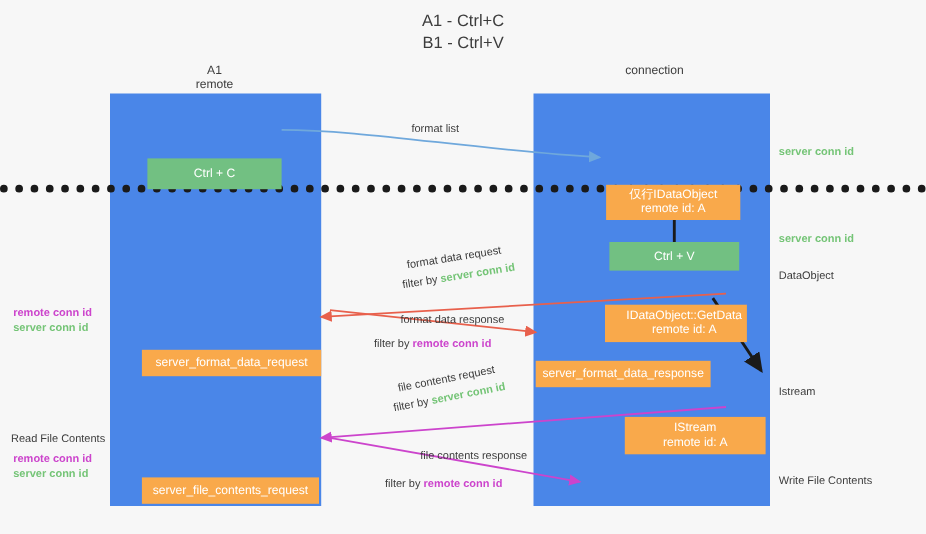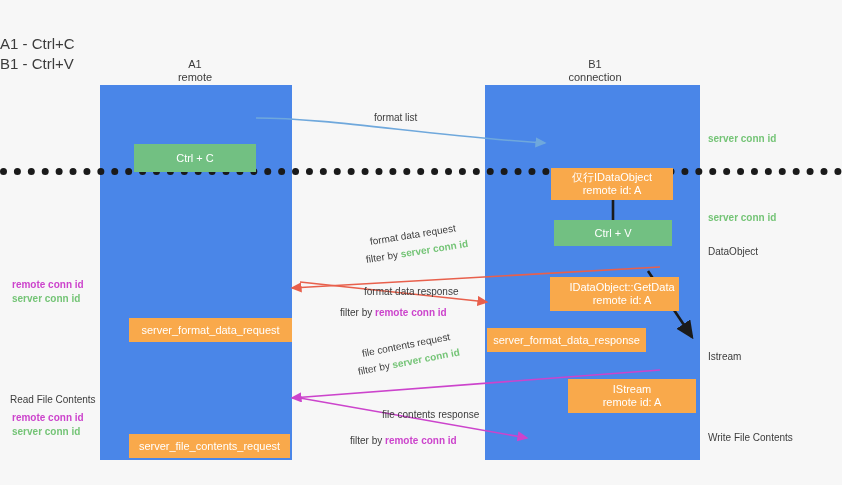--- a/index.html
+++ b/index.html
@@ -13,22 +13,22 @@
   svg#wires{position:absolute;left:0;top:0;width:842px;height:485px;pointer-events:none;}
 
   .lane{position:absolute;background:#4a86e8;}
   #lane-a{left:100px;top:85px;width:192px;height:375px;}
   #lane-b{left:485px;top:85px;width:215px;height:375px;}
 
   .lane-head{position:absolute;text-align:center;color:#3c3c3c;font-size:11px;line-height:13px;}
   #head-a{left:130px;top:58px;width:130px;}
   #head-b{left:530px;top:58px;width:130px;}
 
-  #title{position:absolute;left:0;top:10px;width:842px;
-         color:#3c3c3c;font-size:15px;line-height:20px;margin-top:24px;}
+  #title{position:absolute;left:0;top:10px;width:842px;text-align:center;
+         color:#3c3c3c;font-size:15px;line-height:20px;}
 
   .box{position:absolute;box-sizing:border-box;display:flex;flex-direction:column;
        align-items:center;justify-content:center;color:#ffffff;font-size:11px;
        line-height:13px;text-align:center;margin-top:40px;}
   .box.orange{background:#f9a94b;}
   .box.green{background:#72c082;}
 
   .lbl{position:absolute;font-size:10px;line-height:13px;color:#3c3c3c;white-space:nowrap;}
   .lbl .g{color:#74c476;font-weight:bold;}
   .lbl .m{color:#cc44cc;font-weight:bold;}
@@ -49,21 +49,20 @@
   <div id="title">
     <div>A1 - Ctrl+C</div>
     <div>B1 - Ctrl+V</div>
   </div>
 
   <div class="lane-head" id="head-a">
     <div>A1</div>
     <div>remote</div>
   </div>
   <div class="lane-head" id="head-b">
-    <div>B1</div>
     <div>connection</div>
   </div>
 
   <div class="lane" id="lane-a"></div>
   <div class="lane" id="lane-b"></div>
 
   <svg id="wires" viewBox="0 0 842 485">
     <defs>
       <marker id="ah-blue" markerWidth="7" markerHeight="7" refX="6" refY="3.2" orient="auto">
         <path d="M0,0 L7,3.2 L0,6.4 z" fill="#6fa8dc"></path>

